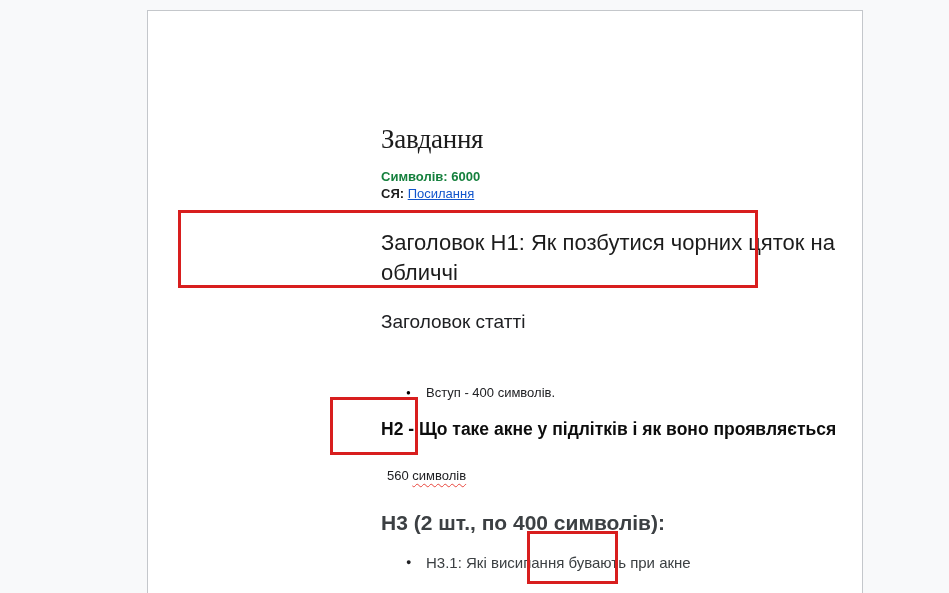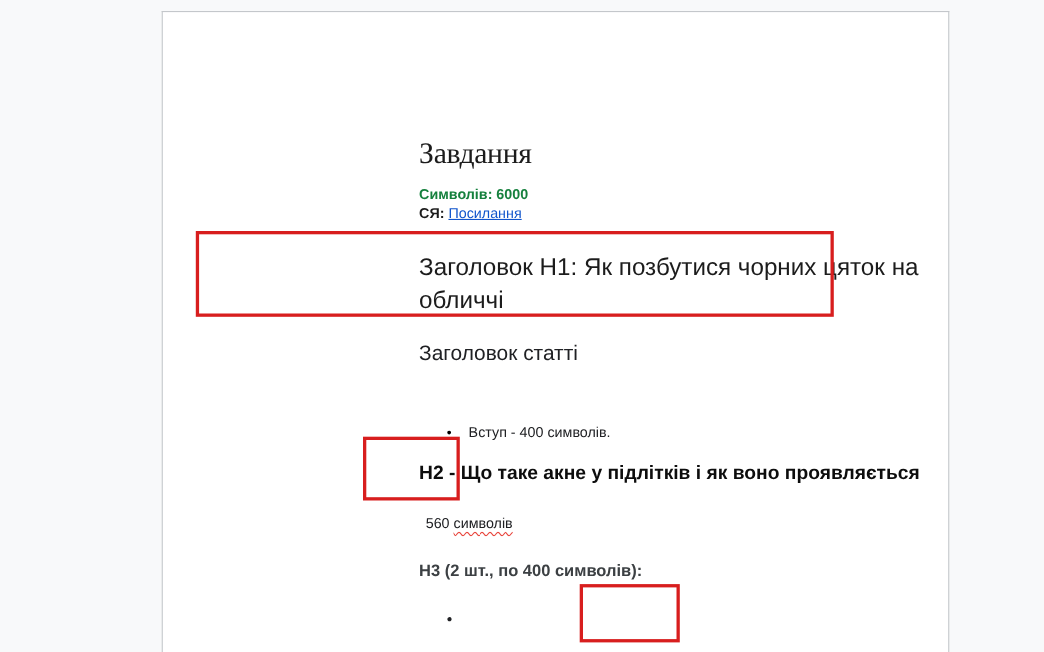--- a/index.html
+++ b/index.html
@@ -69,21 +69,21 @@
   }
   .squiggle {
     text-decoration: underline;
     text-decoration-style: wavy;
     text-decoration-color: #e8453c;
     text-decoration-thickness: 1px;
     text-underline-offset: 3px;
   }
   .h3-heading {
     left: 233px; top: 500px;
-    font-size: 15px; font-weight: bold; color: #3c4043;
+    font-size: 21px; font-weight: bold; color: #3c4043;
   }
   .bullet-item-lg {
     font-size: 15px; color: #3c4043;
   }
   .bullet-item-lg .dot {
     position: absolute; left: 25px; top: 3px; font-size: 9px; color: #202124;
   }
   .h3-bullet-1 { left: 233px; top: 543px; padding-left: 45px; }
   .h3-bullet-2 { left: 233px; top: 564px; padding-left: 45px; }
 
@@ -127,20 +127,21 @@
   <div class="abs h2-heading">H2 - Що таке акне у підлітків і як воно проявляється</div>
 
   <div class="abs chars-line">
     <span>560 </span><span class="squiggle">символів</span>
   </div>
 
   <div class="abs h3-heading">H3 (2 шт., по 400 символів):</div>
 
   <div class="abs bullet-item-lg h3-bullet-1">
     <span class="dot"></span>
+    <span>H3.1: Які висипання бувають при акне</span>
   </div>
 
 
 </div>
 
 <div class="red-box red-box-h1"></div>
 <div class="red-box red-box-h2"></div>
 <div class="red-box red-box-h3"></div>
 
 </body></html>

